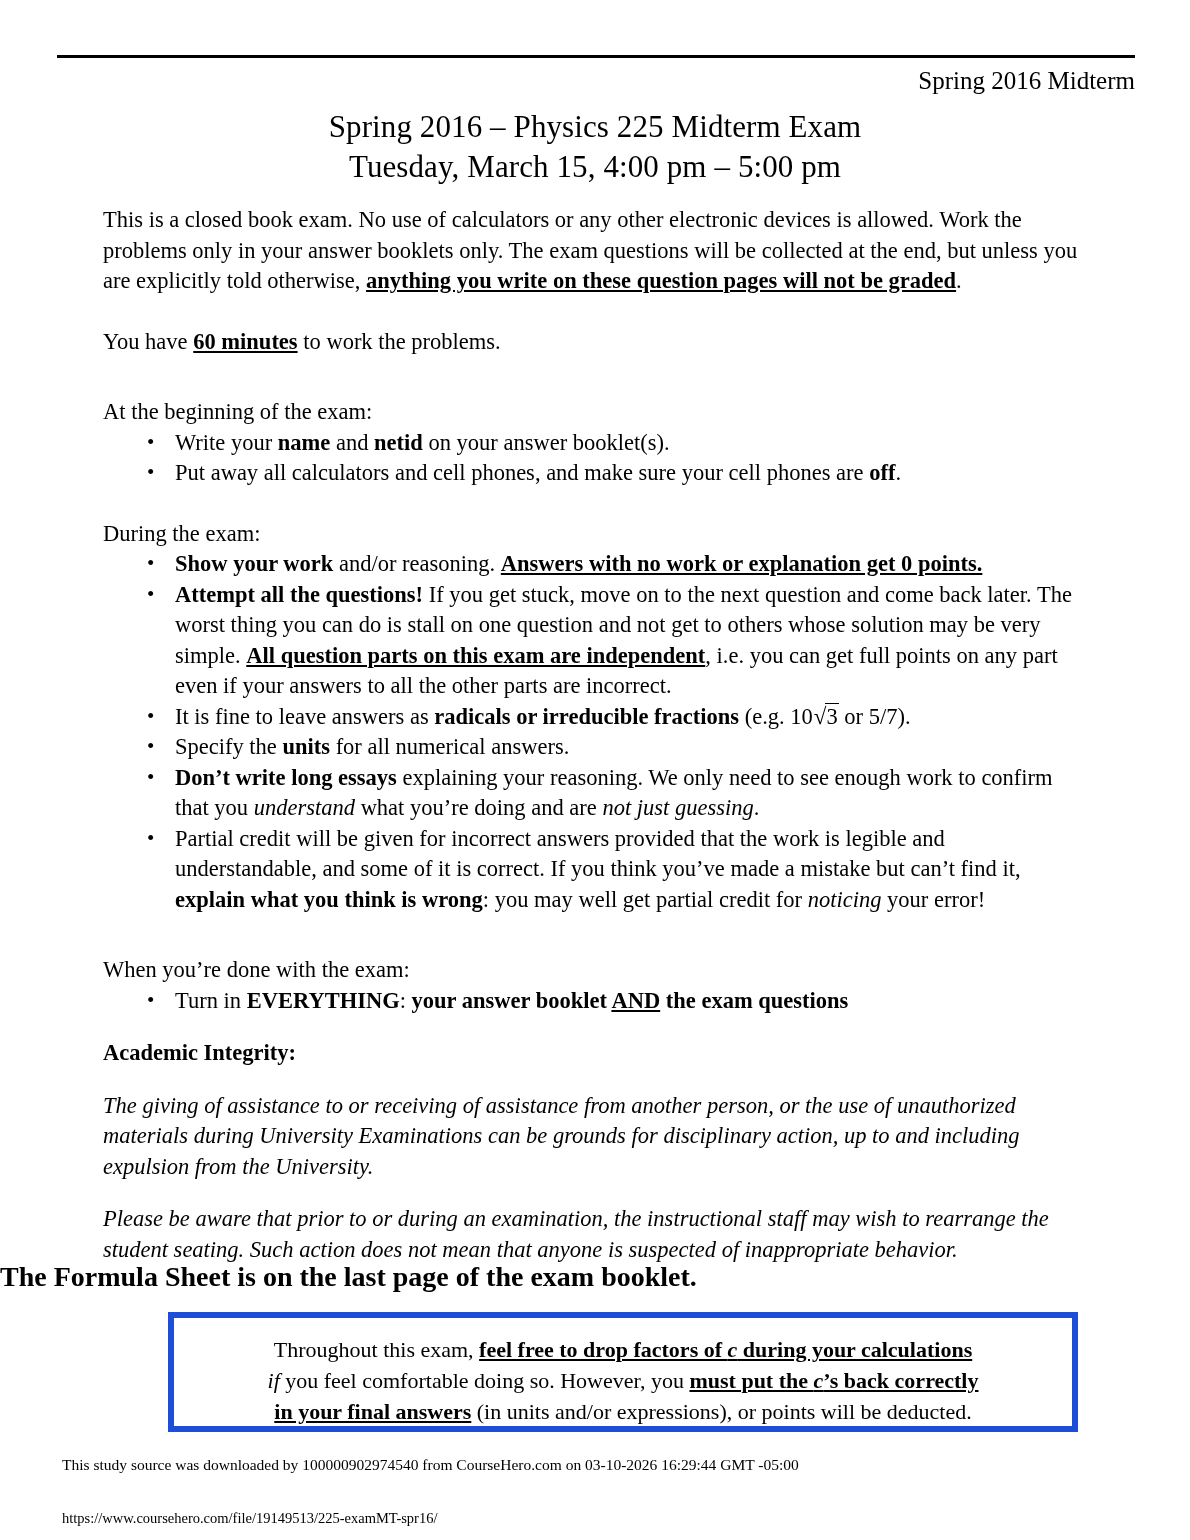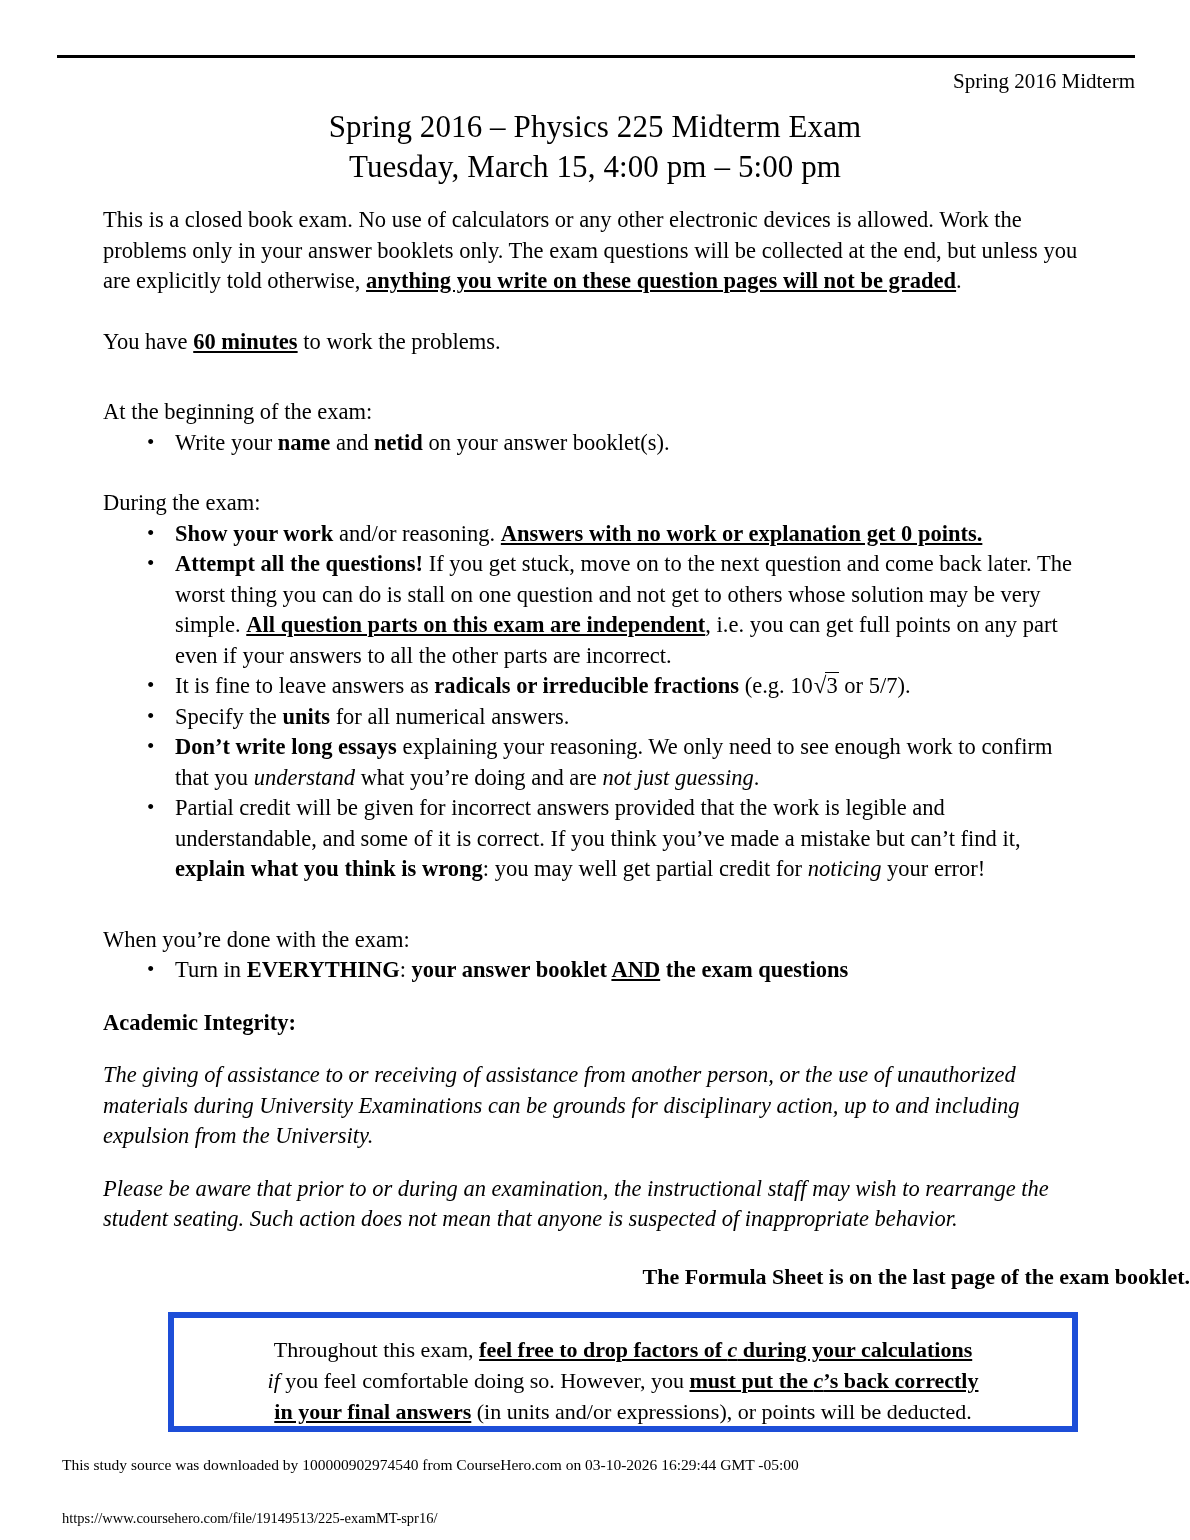--- a/index.html
+++ b/index.html
@@ -30,21 +30,21 @@
     top: 55px;
     width: 1078px;
     height: 0;
     border-top: 3px solid #000;
   }
 
   .header-label {
     position: absolute;
     right: 55px;
     top: 68px;
-    font-size: 21px;
+    font-size: 25px;
     line-height: 26px;
     white-space: nowrap;
   }
 
   
   .title-block {
     position: absolute;
     left: 0;
     top: 107px;
     width: 1190px;
@@ -121,22 +121,22 @@
     padding: 0 1px 0 1px;
     margin-left: -1px;
   }
 
   
   .formula-line {
     position: absolute;
     left: 0;
     top: 1262px;
     width: 1190px;
-    text-align: right;
-    font-size: 22px;
+    text-align: left;
+    font-size: 28px;
     font-weight: bold;
     line-height: 30px;
   }
 
   
   .note-box {
     position: absolute;
     left: 168px;
     top: 1312px;
     width: 910px;
@@ -190,20 +190,21 @@
     <div class="gap-lg"></div>
 
     <p class="para center"><span>You have </span><b><u>60 minutes</u></b><span> to work the problems.</span></p>
 
     <div class="gap-xl"></div>
 
     <p class="sec-head">At the beginning of the exam:</p>
 
     <ul class="bullets">
       <li><span>Write your </span><b>name</b><span> and </span><b>netid</b><span> on your answer booklet(s).</span></li>
+      <li><span>Put away all calculators and cell phones, and make sure your cell phones are </span><b>off</b><span>.</span></li>
     </ul>
 
     <div class="gap-lg"></div>
 
     <p class="sec-head">During the exam:</p>
 
     <ul class="bullets">
 
       <li><b>Show your work</b><span> and/or reasoning.  </span><b><u>Answers with no work or explanation get 0 points.</u></b></li>
 

